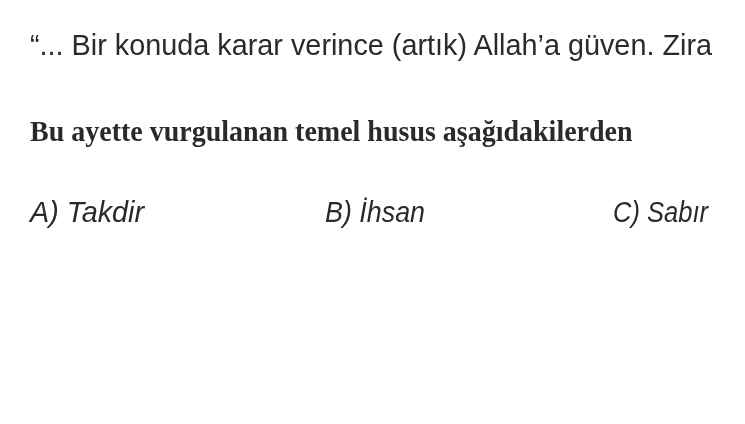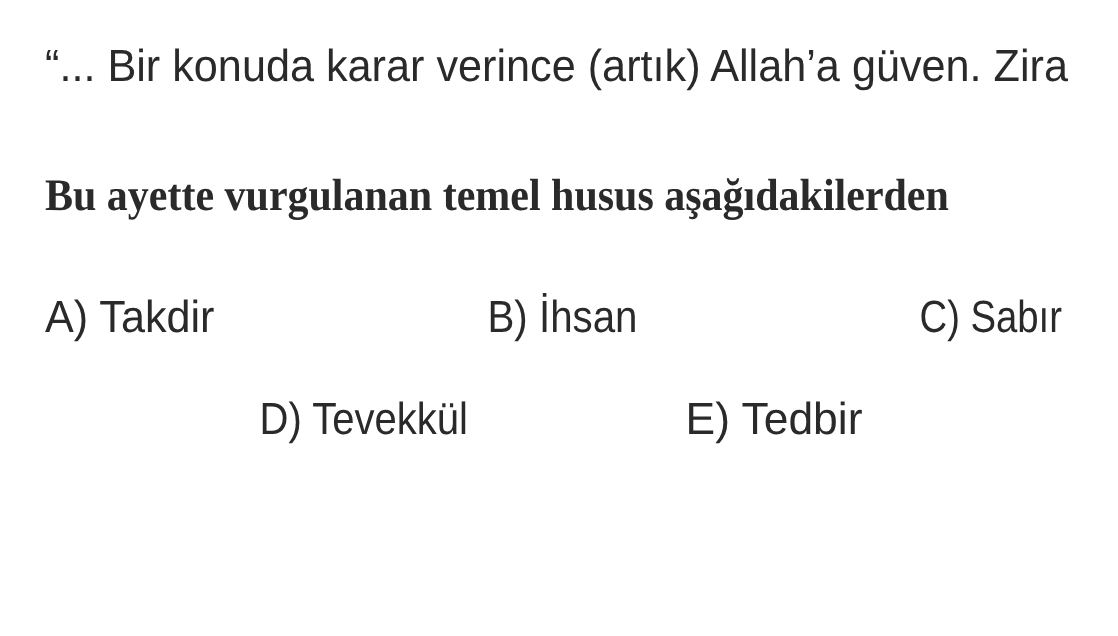--- a/index.html
+++ b/index.html
@@ -25,21 +25,21 @@
   .txt {
     display: inline-block;
     white-space: nowrap;
     line-height: 47px;
     font-size: 30px;
     transform-origin: 0 50%;
     letter-spacing: 0px;
   }
   .bold .txt { font-weight: bold; }
   .question-block { margin-top: 39px; font-family: Liberation Serif, serif; }
-  .options-row-1 { margin-top: 34px; }
+  .options-row-1 { margin-top: 34px; font-style: italic; }
   .options-row-2 { margin-top: 21px; }
   .opt {
     position: absolute;
     top: 0;
   }
   .opt-a { left: 0px; }
   .opt-b { left: 295px; }
   .opt-c { left: 583px; }
   .opt-d { left: 143px; }
   .opt-e { left: 427px; }
@@ -61,19 +61,15 @@
         <span class="txt" style="transform: scaleX(0.9329);">Bu ayette vurgulanan temel husus aşağıdakilerden</span>
       </div>
     </div>
 
     <div class="row options-row-1">
       <span class="txt opt opt-a" style="transform: scaleX(0.959);">A) Takdir</span>
       <span class="txt opt opt-b" style="transform: scaleX(0.895);">B) İhsan</span>
       <span class="txt opt opt-c" style="transform: scaleX(0.8505);">C) Sabır</span>
     </div>
 
-    <div class="row options-row-2">
-      <span class="txt opt opt-d" style="transform: scaleX(0.89);">D) Tevekkül</span>
-      <span class="txt opt opt-e" style="transform: scaleX(0.9873);">E) Tedbir</span>
-    </div>
 
   </div>
 </div>
 
 </body></html>

